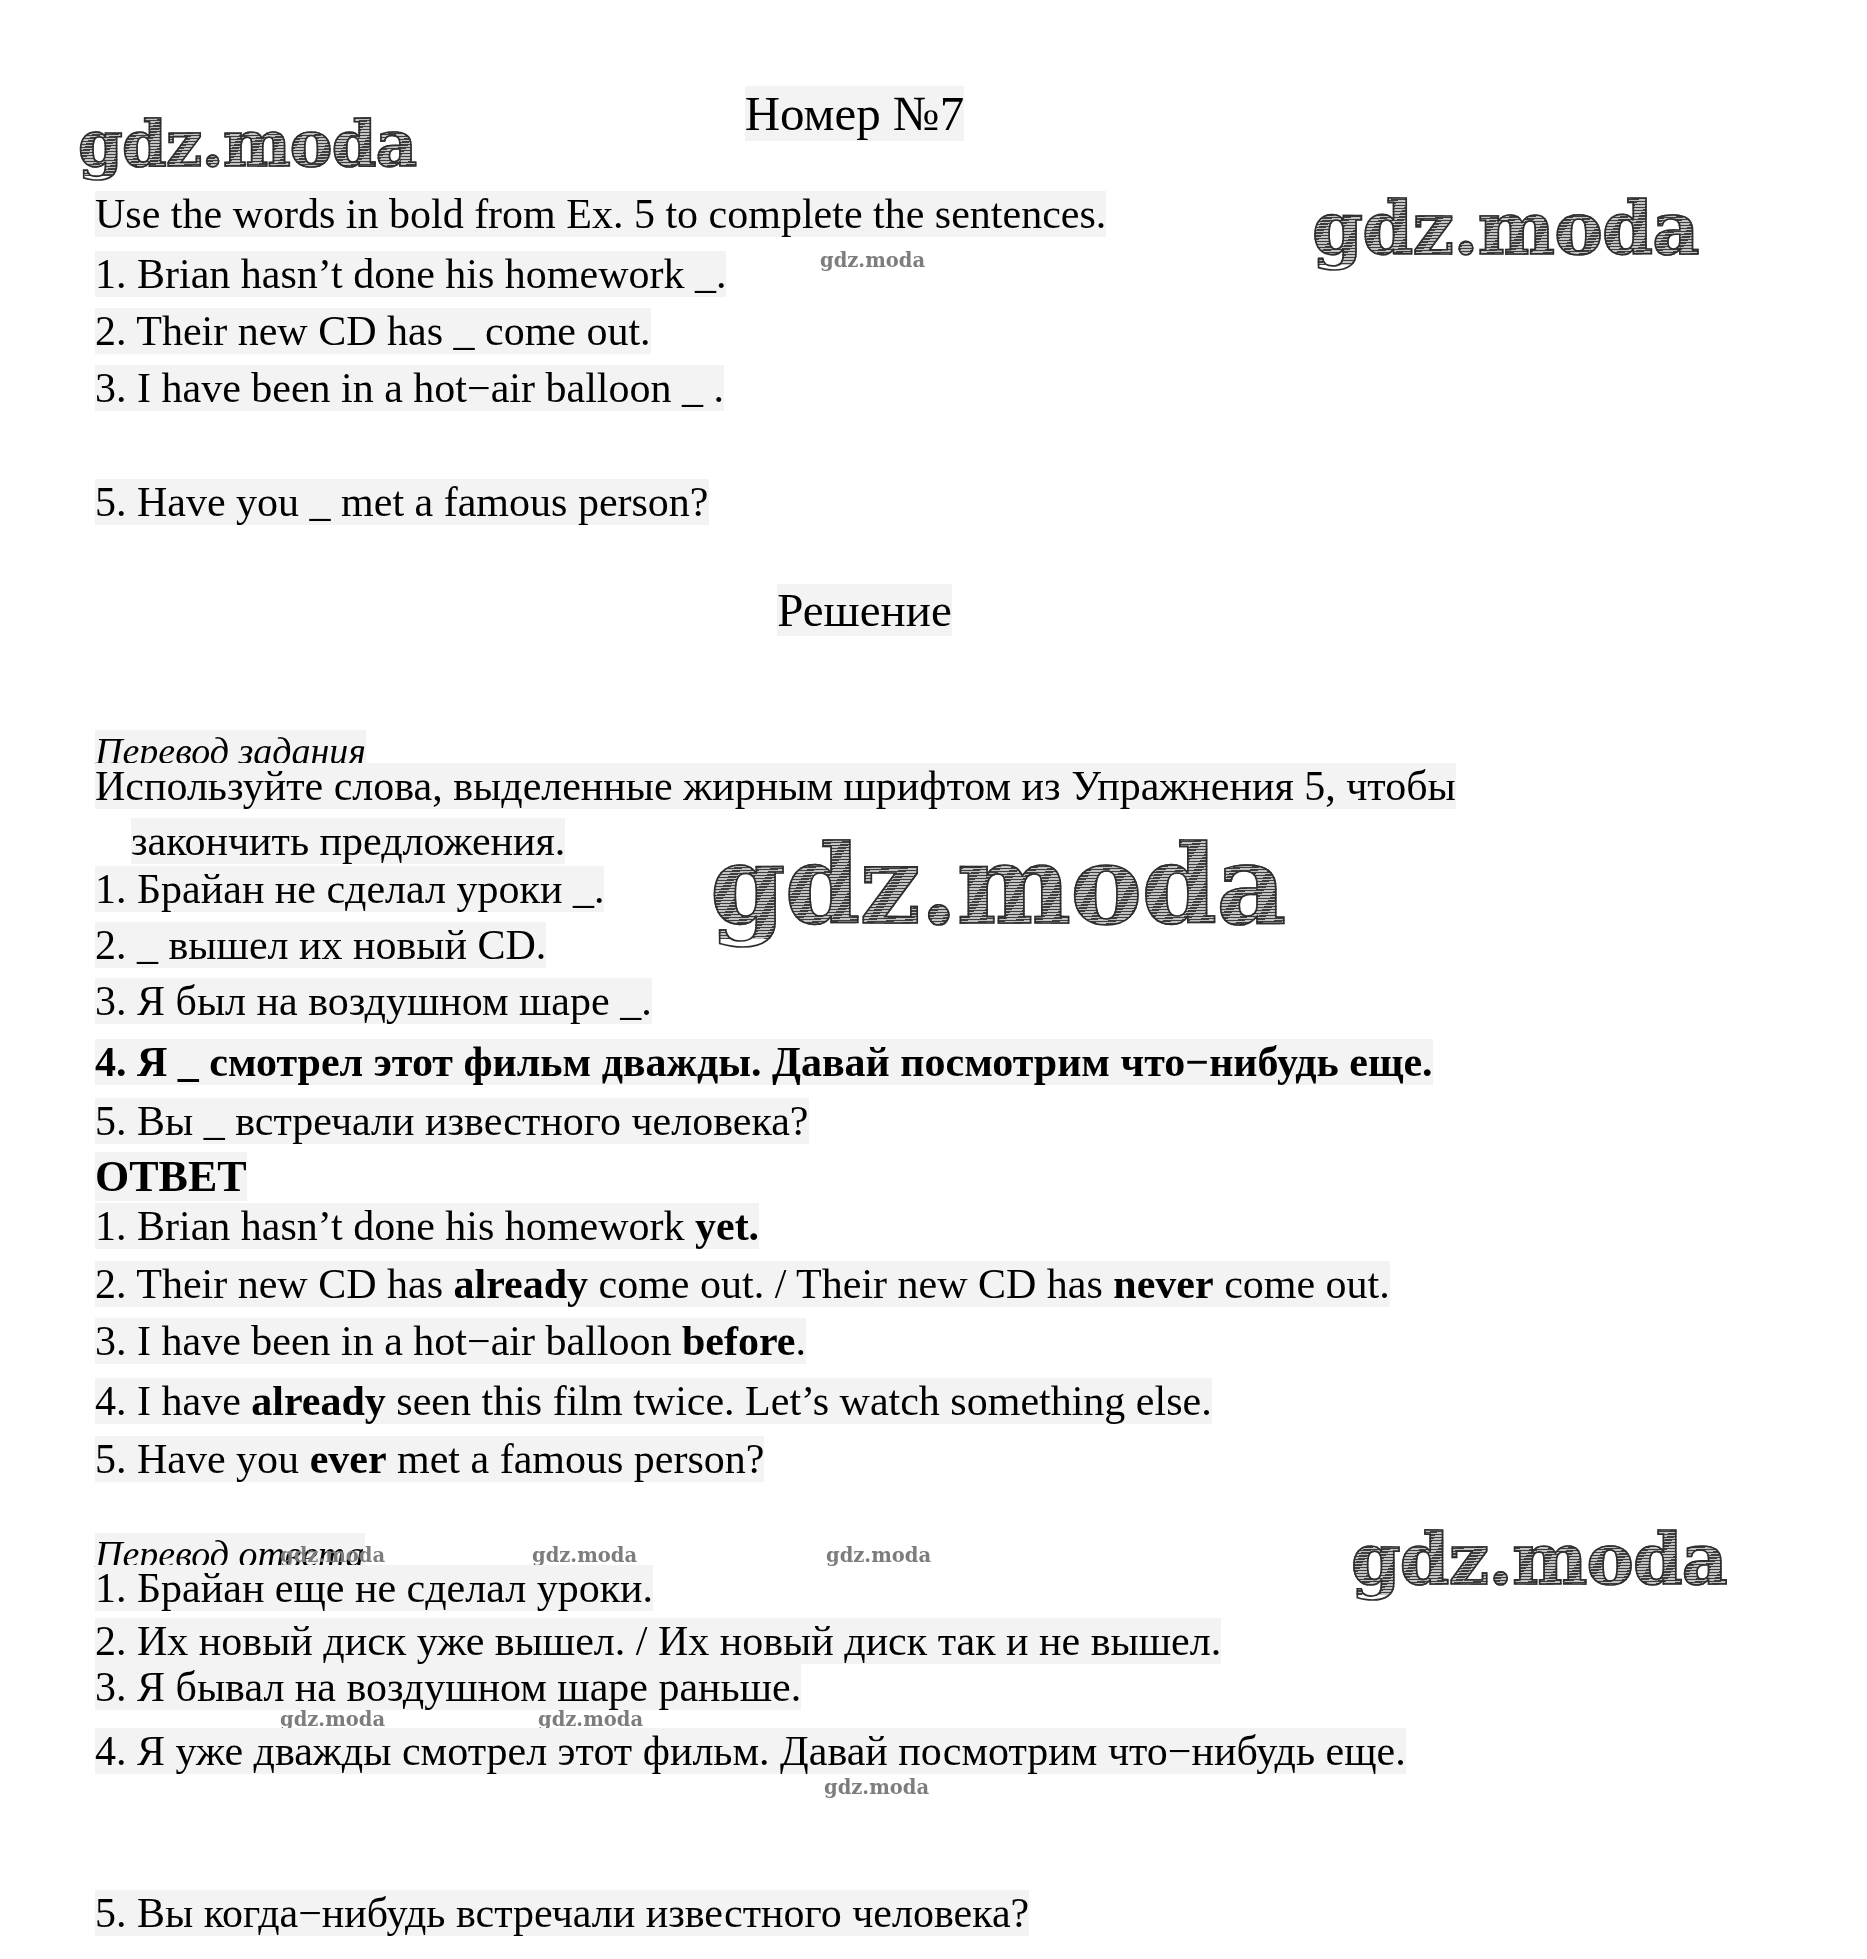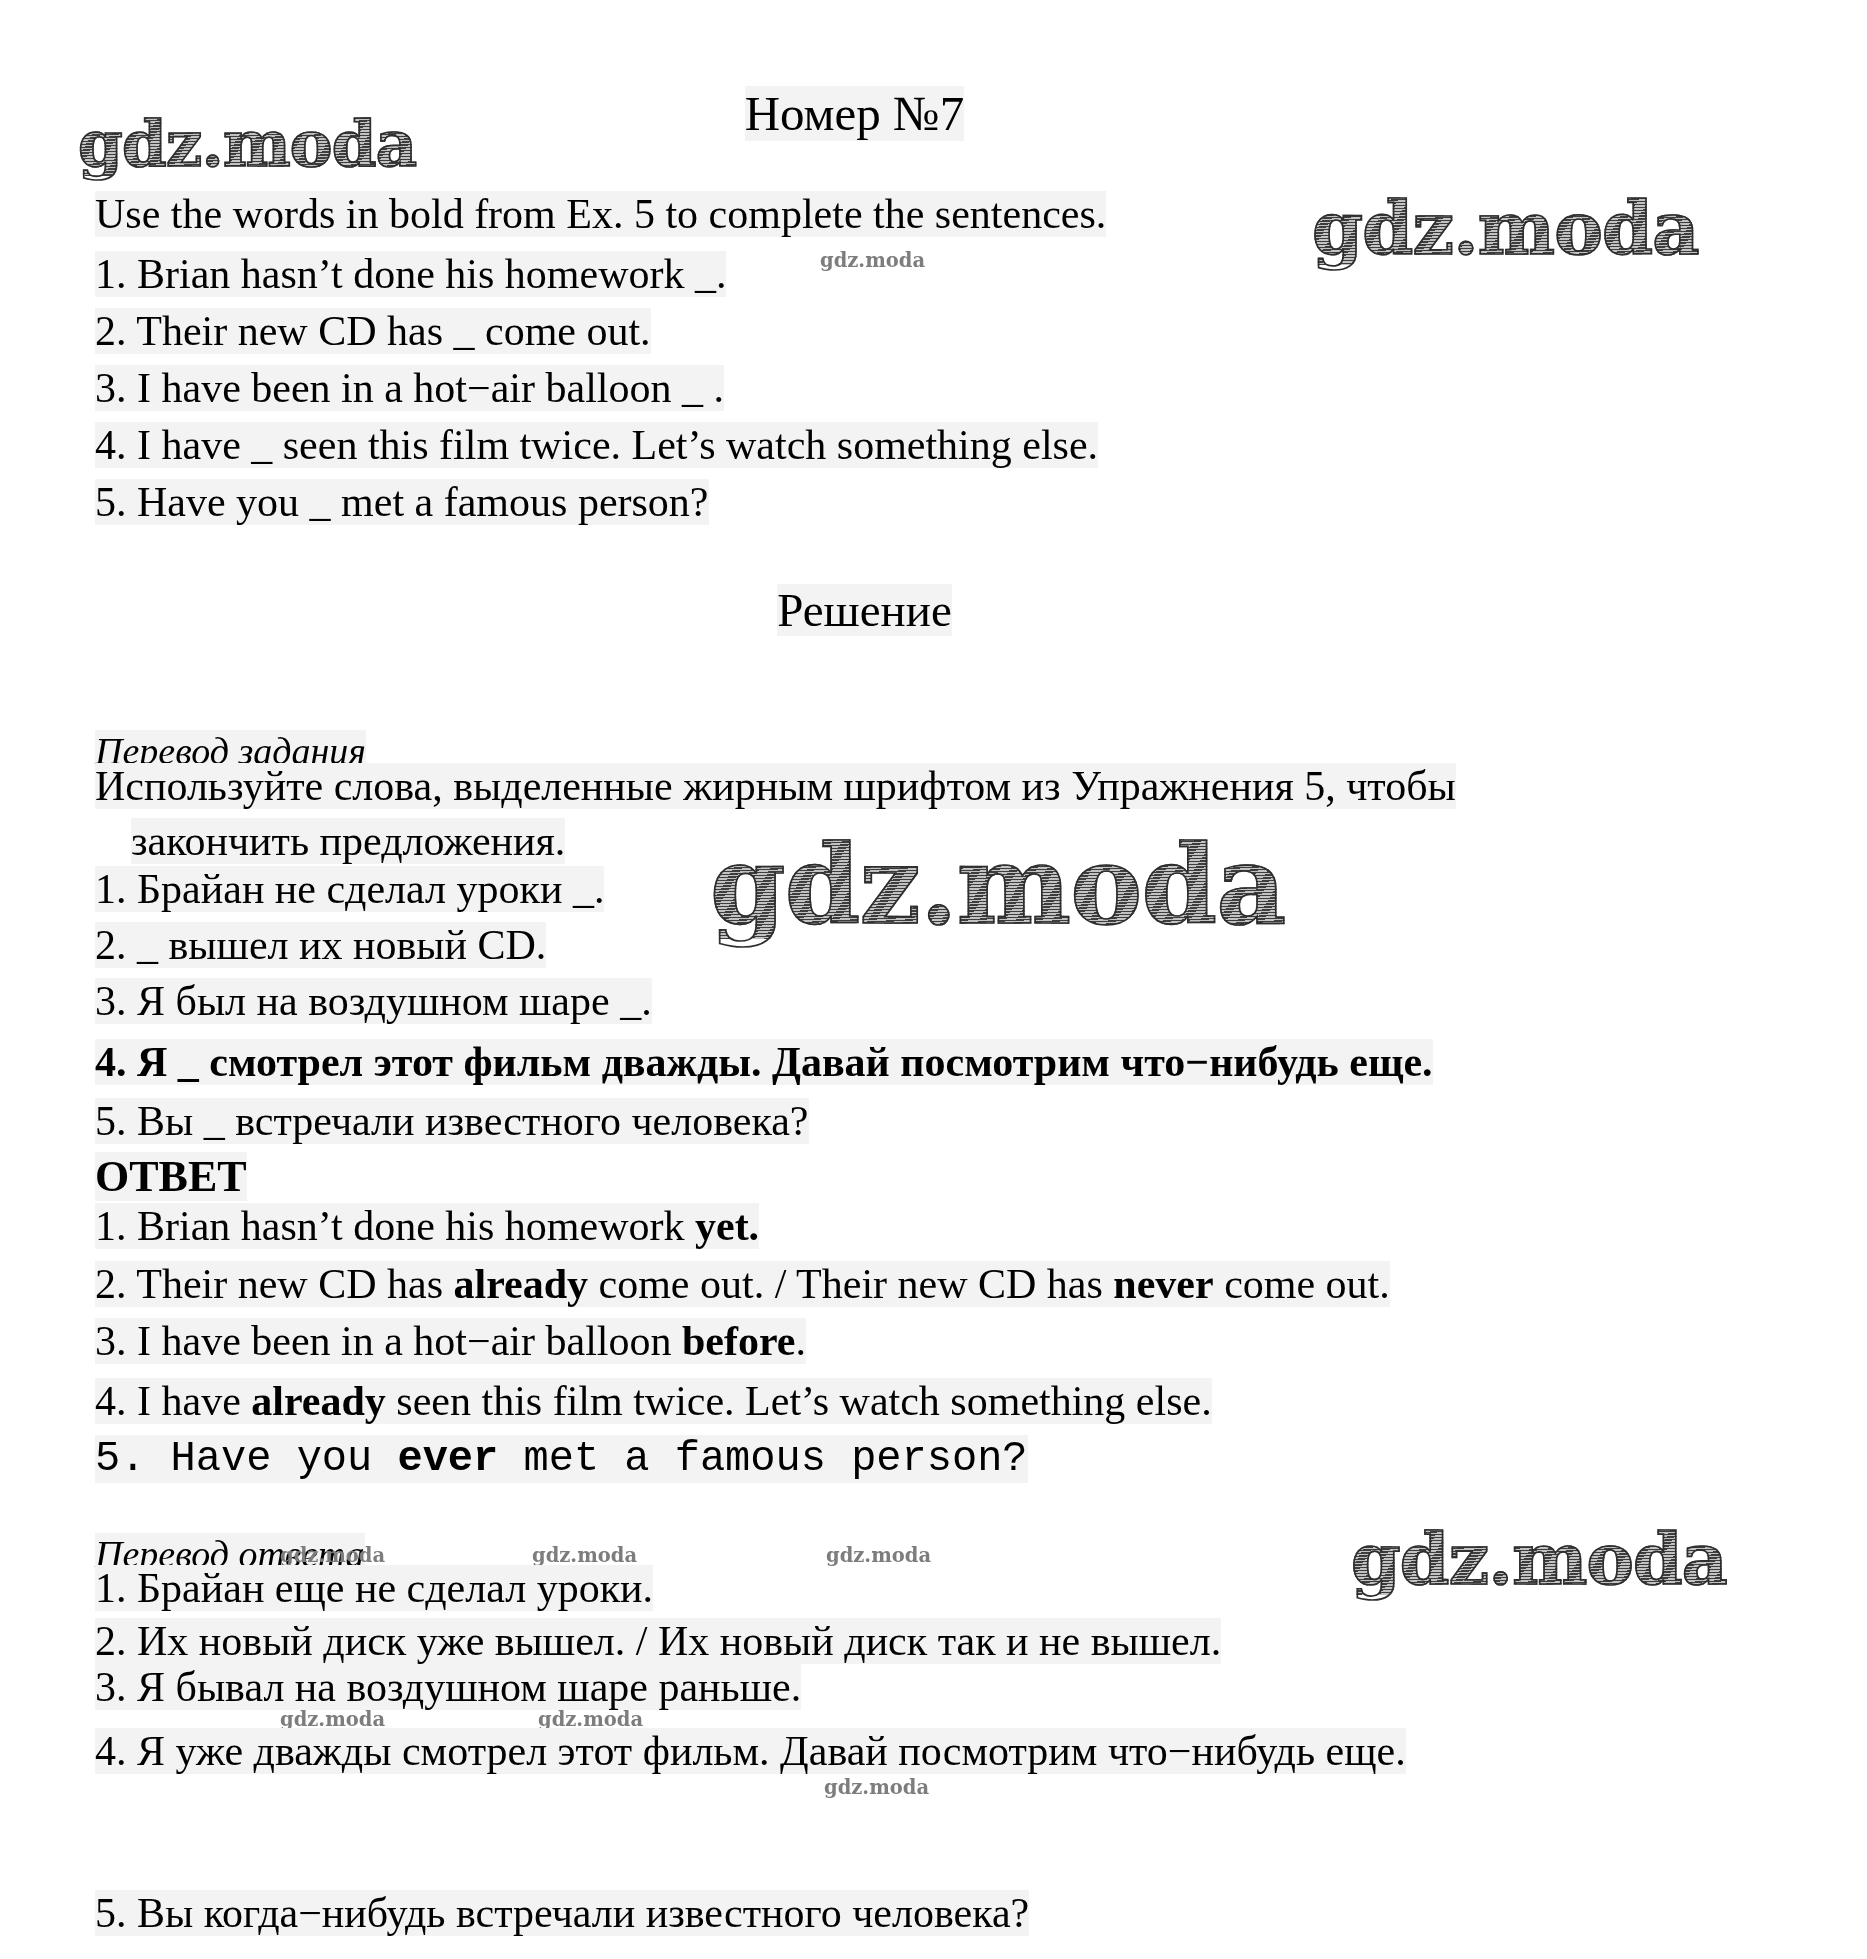--- a/index.html
+++ b/index.html
@@ -33,21 +33,21 @@
   .t-ru2  { top:924px; }
   .t-ru3  { top:980px; }
   .t-ru4  { top:1041px;font-weight:bold; }
   .t-ru5  { top:1100px; }
 
   .t-answer { top:1155px; }
   .t-a1 { top:1205px; }
   .t-a2 { top:1263px; }
   .t-a3 { top:1320px; }
   .t-a4 { top:1380px; }
-  .t-a5 { top:1438px;font-family:Liberation Mono, monospace; }
+  .t-a5 { top:1438px; }
 
   .t-trans { top:1499px; }
   .t-ta1 { top:1567px; }
   .t-ta2 { top:1620px; }
   .t-ta3 { top:1666px; }
   .t-ta4 { top:1730px; }
   .t-ta5 { top:1892px;text-align:center; }
 
   
   .wm {
@@ -88,21 +88,20 @@
   <div class="wm wm-big wm-topleft">gdz.moda</div>
   <div class="wm wm-big wm-topright">gdz.moda</div>
 
   <div class="ln t-use"><span class="bg">Use the words in bold from Ex. 5 to complete the sentences.</span></div>
 
   <div class="wm-sm wm-s1">gdz.moda</div>
 
   <div class="ln t-en1"><span class="bg">1. Brian hasn’t done his homework _.</span></div>
   <div class="ln t-en2"><span class="bg">2. Their new CD has _ come out.</span></div>
   <div class="ln t-en3"><span class="bg">3. I have been in a hot−air balloon _ .</span></div>
-  <div class="ln t-en4"><span class="bg">4. I have _ seen this film twice. Let’s watch something else.</span></div>
   <div class="ln t-en5"><span class="bg">5. Have you _ met a famous person?</span></div>
 
   <div class="ln center t-solution"><span class="bg">Решение</span></div>
 
   <div class="ln h-bi t-trtask"><span class="bg">Перевод задания</span></div>
   <div class="ln t-intro1"><span class="bg">Используйте слова, выделенные жирным шрифтом из Упражнения 5, чтобы</span></div>
   <div class="ln t-intro2"><span class="bg">закончить предложения.</span></div>
 
   <div class="wm wm-big wm-mid">gdz.moda</div>
 

